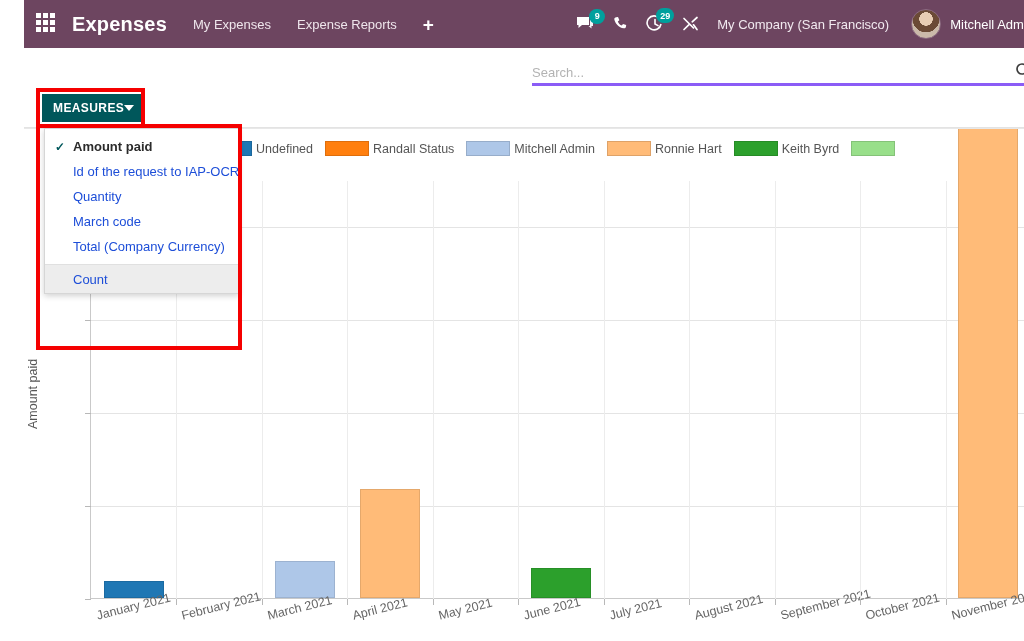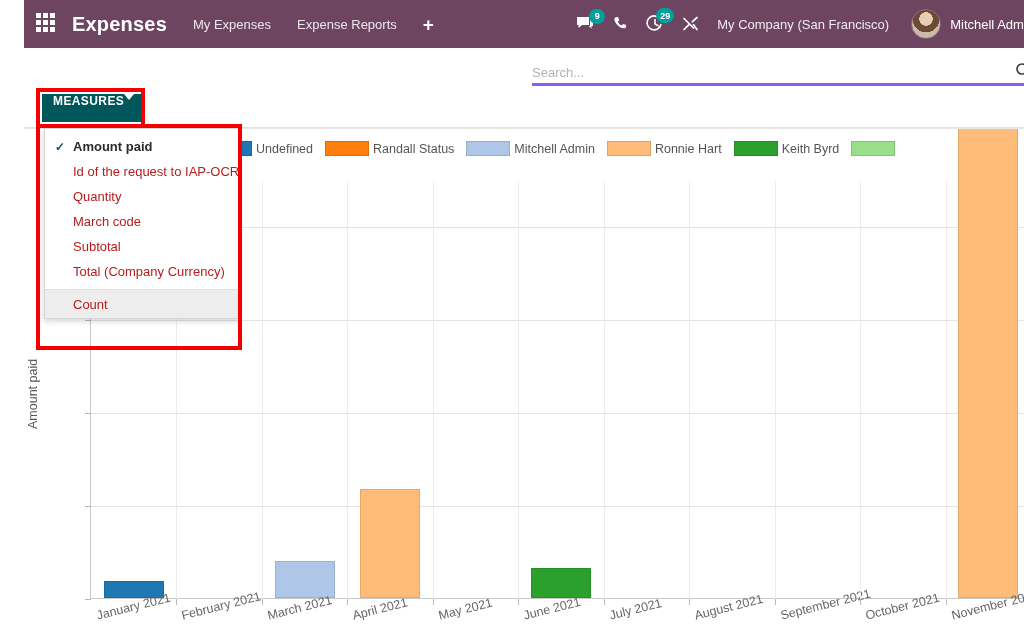--- a/index.html
+++ b/index.html
@@ -49,21 +49,21 @@
   .searchbox input {
     width: 470px; height: 24px; border: 0; outline: none; font-size: 13px;
     color: #4c4c4c; background: transparent; font-family: "Liberation Sans", sans-serif;
   }
   .searchbox input::placeholder { color: #b3b3b3; }
   .search-ico { position: absolute; right: 0; top: 2px; color: #4c4c4c; cursor: pointer; }
 
   .measures-btn {
     position: absolute; left: 18px; top: 94px; height: 28px; padding: 0 11px;
     background: #00575b; color: #fff; font-size: 12px; font-weight: bold; letter-spacing: .4px;
-    display: flex; border: 0; cursor: pointer; z-index: 30;
+    display: flex; align-items: center; border: 0; cursor: pointer; z-index: 30;
     font-family: "Liberation Sans", sans-serif;
   }
   .caret-dn { width: 0; height: 0; border-left: 5px solid transparent; border-right: 5px solid transparent;
               border-top: 6px solid #fff; }
 
   .tbar { position: absolute; top: 93px; display: flex; align-items: center; }
   .tbar-btn {
     width: 29px; height: 30px; display: flex; align-items: center; justify-content: center;
     background: #fff; border: 1px solid transparent; cursor: pointer; color: #243744;
   }
@@ -79,21 +79,21 @@
   .viewsw .vbtn.active { background: #f6f6f6; border: 1px solid #dcdcdc; }
 
   
   .dropdown {
     position: absolute; left: 20px; top: 128px; width: 195px; background: #fff;
     border: 1px solid #d6d6d6; box-shadow: 0 2px 6px rgba(0,0,0,.18); z-index: 40;
     padding: 5px 0 0 0;
   }
   .dd-item {
     height: 25px; display: flex; align-items: center; padding-left: 28px; position: relative;
-    font-size: 13px; color: #b91c1c; cursor: pointer; white-space: nowrap;
+    font-size: 13px; color: #1d4ed8; cursor: pointer; white-space: nowrap;
   }
   .dd-item.selected { font-weight: bold; color: #2b2b2b; }
   .dd-item .tick { position: absolute; left: 10px; color: #00575b; font-size: 12px; font-weight: bold; }
   .dd-sep { border-top: 1px solid #e0e0e0; margin: 5px 0 0 0; }
   .dd-item.count { background: #ededed; height: 28px; }
 
   
   .redbox { position: absolute; border: 4px solid #f50000; z-index: 45; pointer-events: none; }
 
   
@@ -328,23 +328,20 @@
       <span>Amount paid</span>
     </div>
     <div class="dd-item">
       <span>Id of the request to IAP-OCR</span>
     </div>
     <div class="dd-item">
       <span>Quantity</span>
     </div>
     <div class="dd-item">
       <span>March code</span>
-    </div>
-    <div class="dd-item">
-      <span>Subtotal</span>
     </div>
     <div class="dd-item">
       <span>Total (Company Currency)</span>
     </div>
     <div class="dd-sep"></div>
     <div class="dd-item count">
       <span>Count</span>
     </div>
   </div>
 

